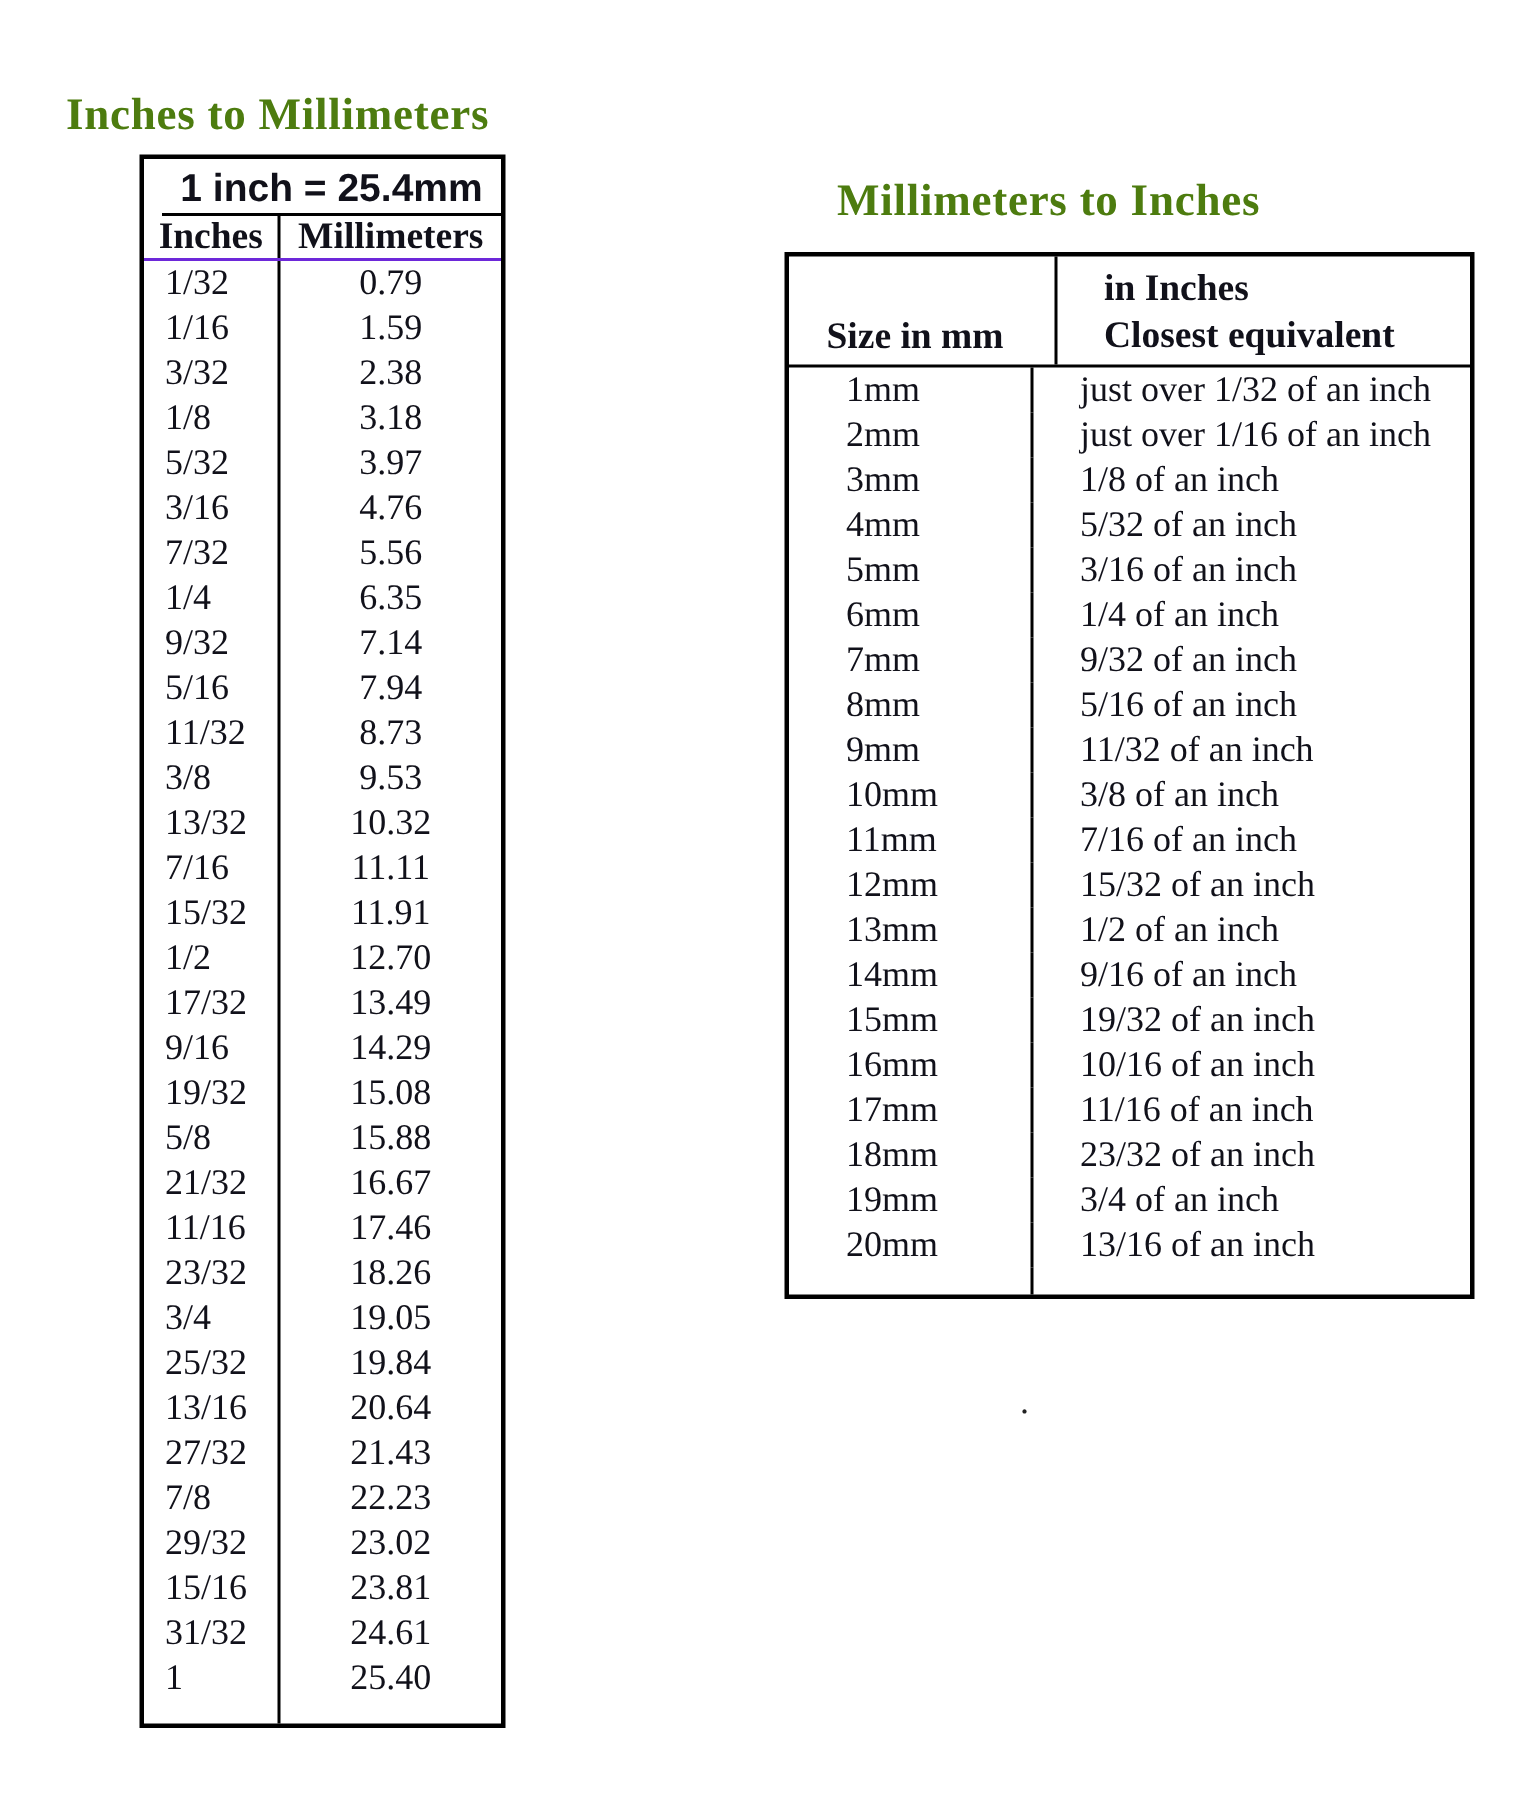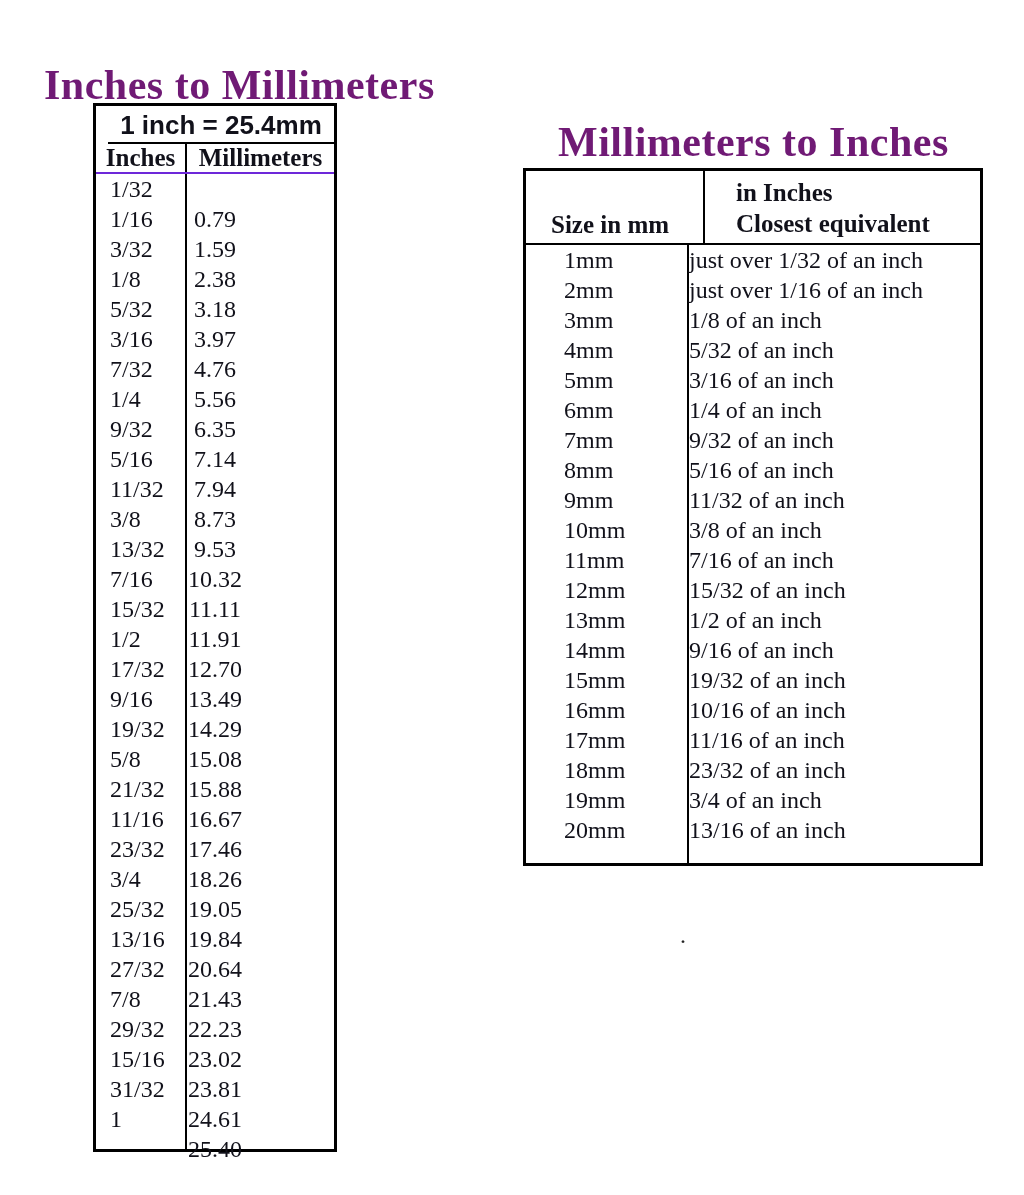--- a/index.html
+++ b/index.html
@@ -4,61 +4,61 @@
 <style>
   html,body{margin:0;padding:0;}
   body{
     width:1024px;height:1195px;position:relative;
     background:#ffffff;color:#11111a;
     font-family:"Liberation Serif","DejaVu Serif",serif;
     overflow:hidden;
   }
   .page-title{
     position:absolute;
-    font-weight:700;font-size:42px;line-height:38px;
-    color:#701a75;letter-spacing:0.5px;white-space:nowrap;
+    font-weight:700;font-size:30px;line-height:38px;
+    color:#4d7c0f;letter-spacing:0.5px;white-space:nowrap;
   }
   #title-left{left:44px;top:38px;}
   #title-right{left:558px;top:95px;}
 
   
   .ltable{
     position:absolute;left:93px;top:103px;width:238px;
     border:3px solid #000;background:#fff;
   }
   .banner{
     height:36px;line-height:38px;text-align:center;
     border-bottom:2px solid #000;
     font-family:"Liberation Sans","DejaVu Sans",sans-serif;
     font-weight:700;font-size:26px;white-space:nowrap;margin-left:12px;
   }
   .lheader{display:flex;height:28px;border-bottom:2px solid #6d28d9;
     font-weight:700;font-size:25px;line-height:28px;}
-  .lrow{display:flex;height:30px;font-size:24px;line-height:30px;flex-direction:column;}
+  .lrow{display:flex;height:30px;font-size:24px;line-height:30px;}
   .lc1{width:91px;box-sizing:border-box;border-right:2px solid #000;
     padding-left:14px;}
   .lc2{flex:1;text-align:center;}
   .lheader .lc1{padding-left:0;text-align:center;}
   .lfiller{display:flex;height:15px;}
   .lfiller .lc1{padding:0;}
 
   
   .rtable{
     position:absolute;left:523px;top:168px;width:454px;
     border:3px solid #000;background:#fff;
   }
   .rheader{display:flex;height:72px;border-bottom:2px solid #000;
     font-weight:700;font-size:25px;}
   .rc1{width:163px;box-sizing:border-box;border-right:2px solid #000;}
   .rheader .rc1{display:flex;align-items:flex-end;padding:0 4px 4px 9px;margin-left:16px;}
   .rheader .rc2{padding:6px 0 0 31px;line-height:31px;}
   .rc2{flex:1;}
   .rrow{display:flex;height:30px;font-size:24px;line-height:30px;}
   .rrow .rc1{padding-left:38px;}
-  .rrow .rc2{}
+  .rrow .rc2{padding-left:31px;}
   .rfiller{display:flex;height:18px;}
 
   .stray-dot{
     position:absolute;left:680px;top:920px;
     font-size:24px;line-height:30px;color:#222;
   }
 </style>
 </head>
 <body>
 

